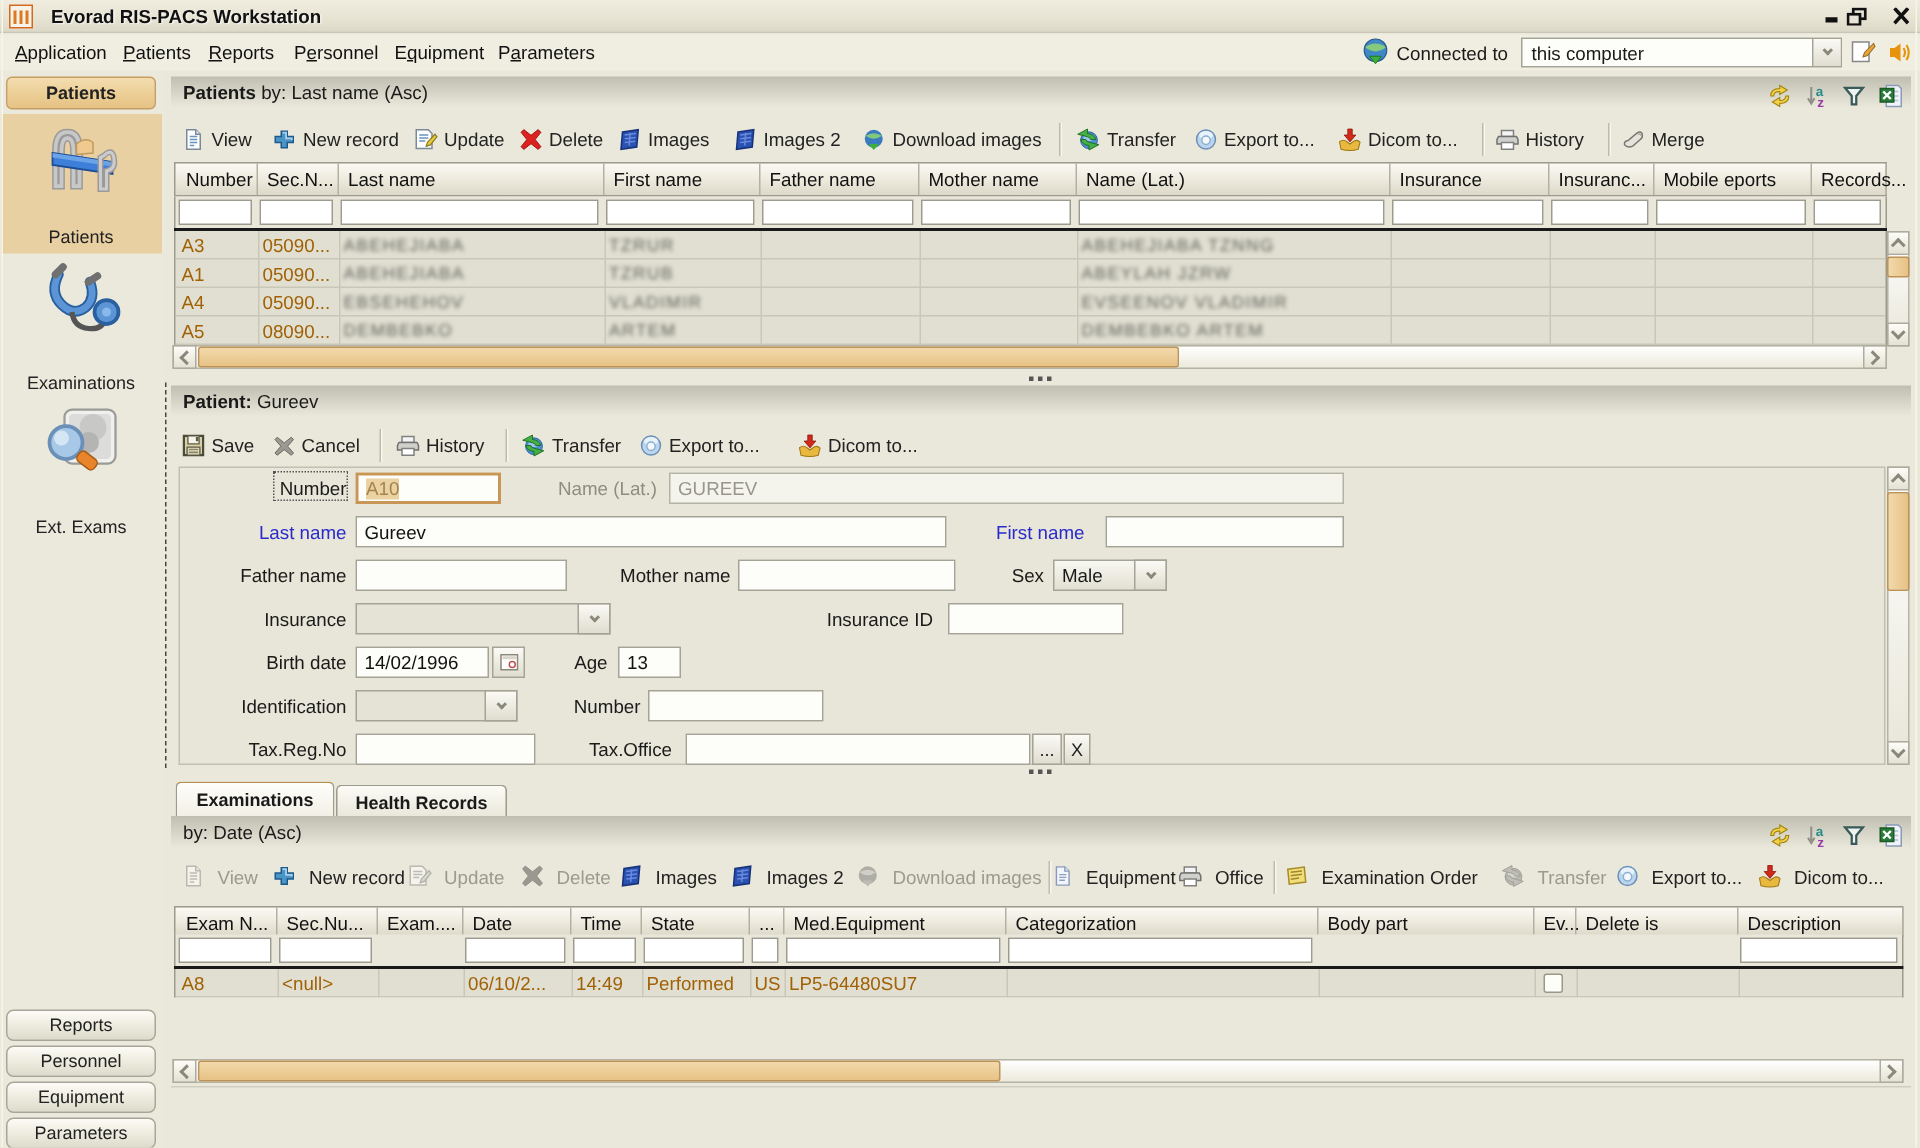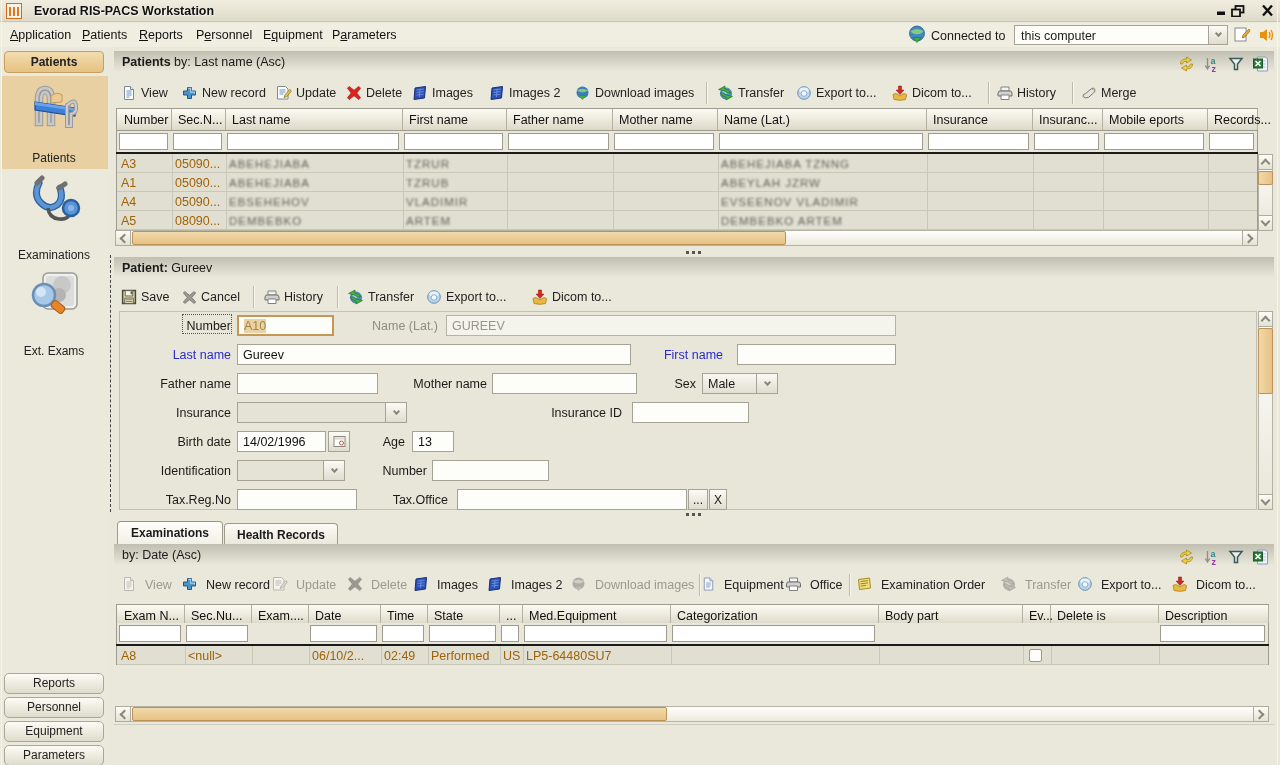--- a/index.html
+++ b/index.html
@@ -647,21 +647,21 @@
 <div class="f-inp" style="left:501px;top:625px;width:18px"></div>
 <div class="f-inp" style="left:524px;top:625px;width:143px"></div>
 <div class="f-inp" style="left:672px;top:625px;width:203px"></div>
 <div class="f-inp" style="left:1160px;top:625px;width:105px"></div>
 <div class="blackline" style="left:116px;top:644px;width:1153px"></div>
 <div class="datarows" style="left:116px;top:646px;width:1153px;height:19px;border-left:1px solid #9d9b8d;border-right:1px solid #9d9b8d;overflow:hidden">
 <div class="drow" style="top:0px">
 <div class="dcell" style="left:1px">A8</div>
 <div class="dcell" style="left:68px">&lt;null&gt;</div>
 <div class="dcell" style="left:192px">06/10/2...</div>
-<div class="dcell" style="left:264px">02:49</div>
+<div class="dcell" style="left:264px">14:49</div>
 <div class="dcell" style="left:311px">Performed</div>
 <div class="dcell" style="left:383px">US</div>
 <div class="dcell" style="left:406px">LP5-64480SU7</div>
 <div class="abs" style="left:912px;top:3px;width:13px;height:13px;background:#fdfdfa;border:1px solid #9a988a;border-radius:2px"></div>
 </div>
 <div class="colline" style="left:68px"></div>
 <div class="colline" style="left:135px"></div>
 <div class="colline" style="left:192px"></div>
 <div class="colline" style="left:264px"></div>
 <div class="colline" style="left:311px"></div>

